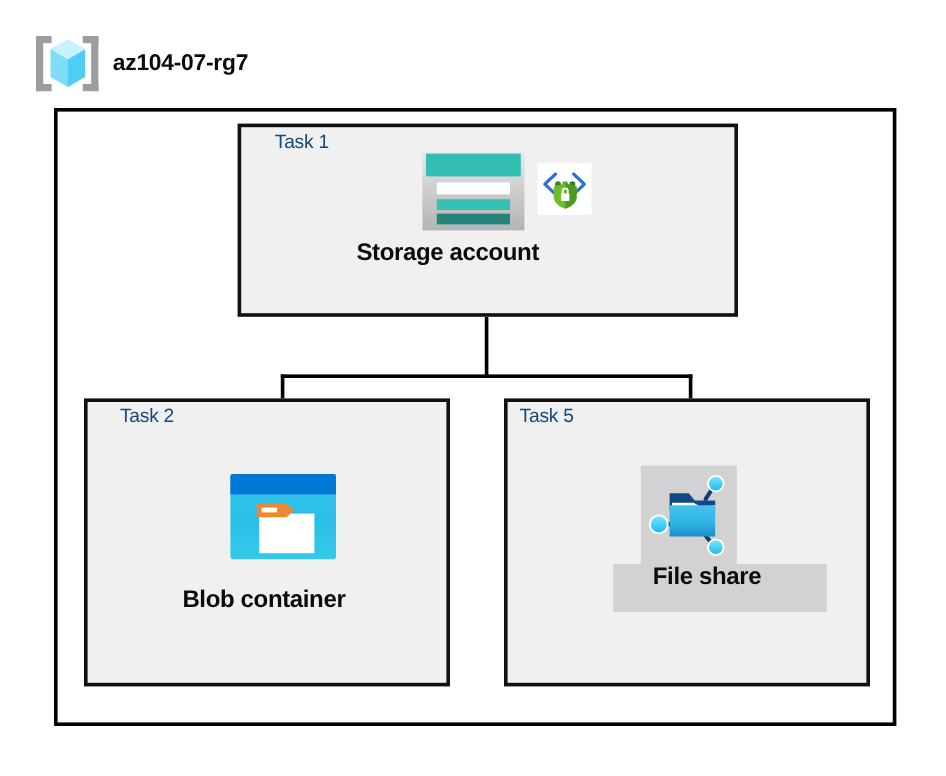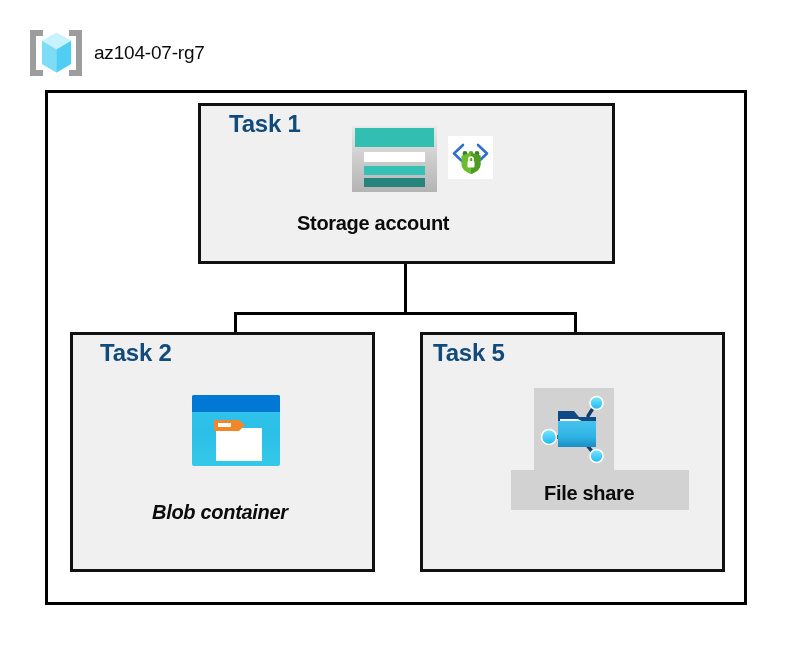--- a/index.html
+++ b/index.html
@@ -47,21 +47,21 @@
   
   #cube {
     position: absolute;
     left: 12px;
     top: 5px;
     width: 29px;
     height: 40px;
   }
   #rg-title {
     font-size: 19px;
-    font-weight: normal;
+    font-weight: bold;
     color: #0b0b0b;
     letter-spacing: -0.2px;
     white-space: nowrap;
   }
 
   
   #rg-box {
     position: absolute;
     left: 45px;
     top: 90px;
@@ -78,22 +78,22 @@
     box-sizing: border-box;
     border: 3px solid #111111;
     background: #f0f0f0;
   }
   #task1-box { left: 198px; top: 103px; width: 417px; height: 161px; }
   #task2-box { left: 70px;  top: 332px; width: 305px; height: 240px; }
   #task3-box { left: 420px; top: 332px; width: 305px; height: 240px; }
 
   .task-label {
     position: absolute;
-    font-size: 24px;
-    font-weight: bold;
+    font-size: 16px;
+    font-weight: normal;
     color: #134a7c;
     letter-spacing: -0.2px;
     white-space: nowrap;
     text-align: center;
   }
   #task1-label { left: 229px; top: 110px; }
   #task2-label { left: 100px;  top: 339px; }
   #task3-label { left: 433px; top: 339px; }
 
   
@@ -107,24 +107,23 @@
   #conn-v-right  { left: 574px; top: 312px; width: 3px;   height: 84px; }
 
   
   .node-label {
     position: absolute;
     font-size: 20px;
     font-weight: bold;
     color: #0b0b0b;
     letter-spacing: -0.3px;
     white-space: nowrap;
-    margin-top: 12px;
   }
   #storage-label { left: 297px; top: 200px; }
-  #blob-label    { left: 152px; top: 489px; font-style: italic; }
+  #blob-label    { left: 152px; top: 489px; }
   #fileshare-label {
     left: 526px; top: 464px;
     padding: 6px 18px;
   }
 
   
   .gray-hl { position: absolute; background: #d2d2d2; }
   #fs-hl-icon  { left: 534px; top: 388px; width: 80px;  height: 82px; }
   #fs-hl-label { left: 511px; top: 470px; width: 178px; height: 40px; }
 

